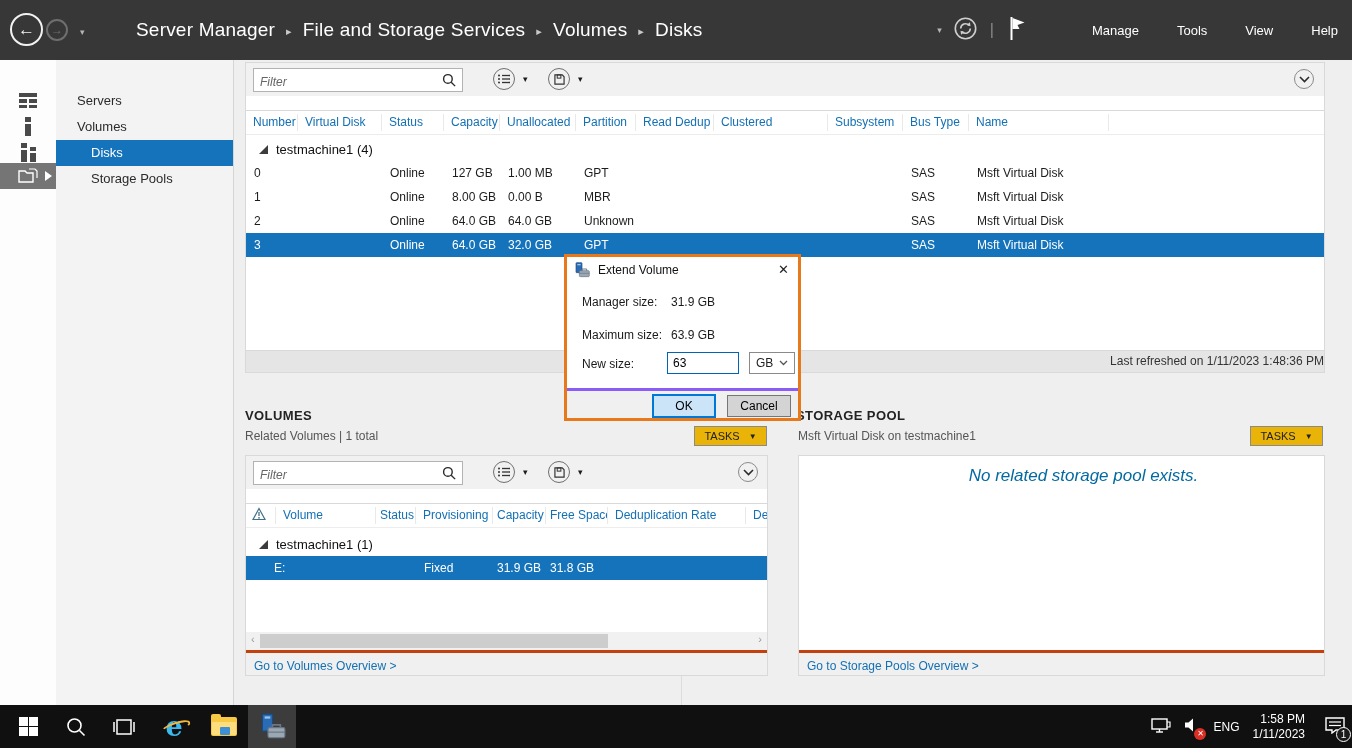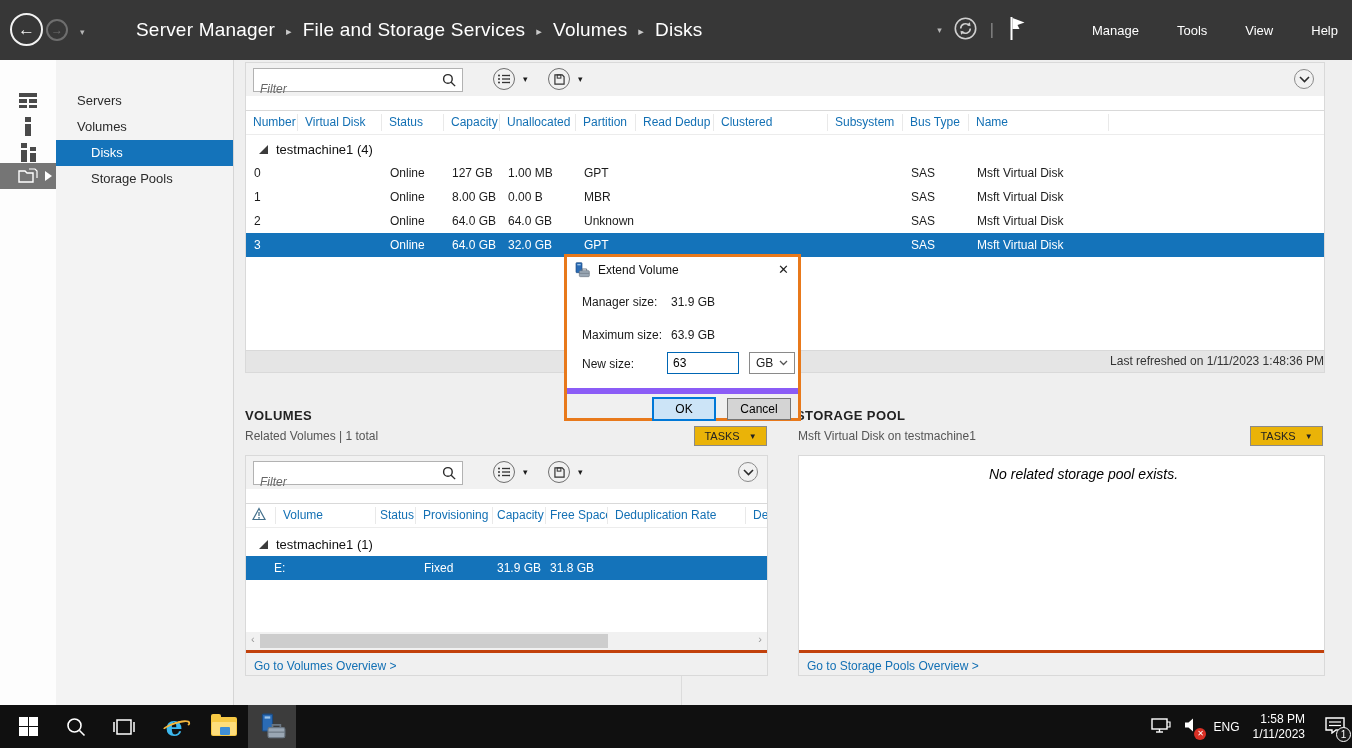--- a/index.html
+++ b/index.html
@@ -30,21 +30,21 @@
              font-size:13px; color:#2b2b2b; cursor:default; }
   .navitem.lvl0 { padding-left:21px; } .navitem.lvl1 { padding-left:35px; }
   .navitem.sel { background:#1473ba; color:#fff; }
   .striptile { position:absolute; left:0; width:56px; display:flex; align-items:center; justify-content:center; }
 
   
   .panel { position:absolute; background:#fff; border:1px solid #d9d9d9; }
   .ptoolbar { position:absolute; left:0; top:0; right:0; height:33px; background:#f1f1f1; }
   .filterbox { position:absolute; left:7px; top:5px; width:210px; height:24px; background:#fff;
                border:1px solid #b2b2b2; }
-  .filterbox input { width:180px; height:40px; border:none; outline:none; padding-left:6px;
+  .filterbox input { width:180px; height:26px; border:none; outline:none; padding-left:6px;
                font-size:12px; font-family:"Liberation Sans",sans-serif; background:transparent; }
   .filterbox input::placeholder { font-style:italic; color:#666; }
   .fsearch { position:absolute; right:5px; top:4px; }
   .circbtn { position:absolute; width:22px; height:22px; border:1px solid #6f6f6f; border-radius:50%;
              display:flex; align-items:center; justify-content:center; background:transparent; }
   .ddcaret { position:absolute; font-size:9px; color:#1a1a1a; top:11px; }
   .chevcirc { position:absolute; width:20px; height:20px; border:1px solid #8a8a8a; border-radius:50%;
               display:flex; align-items:center; justify-content:center; }
 
   .hgrid { position:absolute; left:0; right:0; display:grid; align-items:center;
@@ -65,38 +65,38 @@
   .hscroll { position:absolute; left:0; right:0; bottom:25px; height:18px; background:#f1f1f1; }
   .hthumb { position:absolute; left:14px; top:2px; width:348px; height:14px; background:#cdcdcd; }
   .harrow { position:absolute; top:1px; font-size:11px; color:#9a9a9a; }
 
   .sechead { position:absolute; font-size:13px; font-weight:bold; color:#222; letter-spacing:.4px; }
   .subhead { position:absolute; font-size:12px; color:#555; }
   .tasksbtn { position:absolute; width:73px; height:20px; background:#eab308; border:1px solid #8a8a8a;
               display:flex; align-items:center; justify-content:center; gap:9px;
               font-size:11px; color:#222; cursor:default; }
   .emptymsg { position:absolute; left:0; right:0; top:10px; text-align:center; font-style:italic;
-              font-size:14px; color:#000000;padding-left:44px; }
+              font-size:17px; color:#0369a1;padding-left:44px; }
 
   
   .dialog { position:absolute; left:564px; top:254px; width:237px; height:167px;
             border:3px solid #e8791b; background:#fff; z-index:60; }
   .dtitle { position:absolute; left:0; top:0; right:0; height:26px; background:#fff;
             display:flex; align-items:center; padding-left:7px; gap:8px; }
   .dtitle span { font-size:12px; color:#111; }
   .dclose { position:absolute; right:9px; top:5px; font-size:13px; color:#222; cursor:default; }
   .dlabel { position:absolute; left:15px; font-size:12px; color:#1a1a1a; }
   .dvalue { position:absolute; left:104px; font-size:12px; color:#1a1a1a; }
   .dinput { position:absolute; left:100px; top:95px; width:72px; height:22px; border:1px solid #0066b4;
             font-size:12px; padding-left:5px; outline:none; font-family:"Liberation Sans",sans-serif; }
   .dunit { position:absolute; left:182px; top:95px; width:46px; height:22px; background:#fff;
            border:1px solid #8a8a8a; display:flex; align-items:center; justify-content:space-between;
            padding:0 6px; font-size:12px; color:#222; }
   .dfooter { position:absolute; left:0; right:0; bottom:0; height:30px; background:#f0f0f0;
-             border-top:6px solid #8b5cf6; }
+             border-top:3px solid #8b5cf6; }
   .btn { position:absolute; top:4px; height:22px; font-size:12px; display:flex; align-items:center;
          justify-content:center; cursor:default; }
   .btn-ok { right:83px; width:62px; background:#cce4f7; border:1px solid #0078d7; outline:1px solid #0078d7; }
   .btn-cancel { right:7px; width:64px; background:#d4d4d4; border:1px solid #767676; }
 
   
   .taskbar { position:absolute; left:0; top:705px; width:1352px; height:43px; background:#101010; color:#fff; }
   .tbtile { position:absolute; top:0; width:48px; height:43px; display:flex; align-items:center; justify-content:center; }
   .tbtile.active { background:#3c3c3c; }
   .ie-e { font-family:"DejaVu Serif",serif; font-size:27px; color:#3cb9ef; font-weight:bold; line-height:1; }

